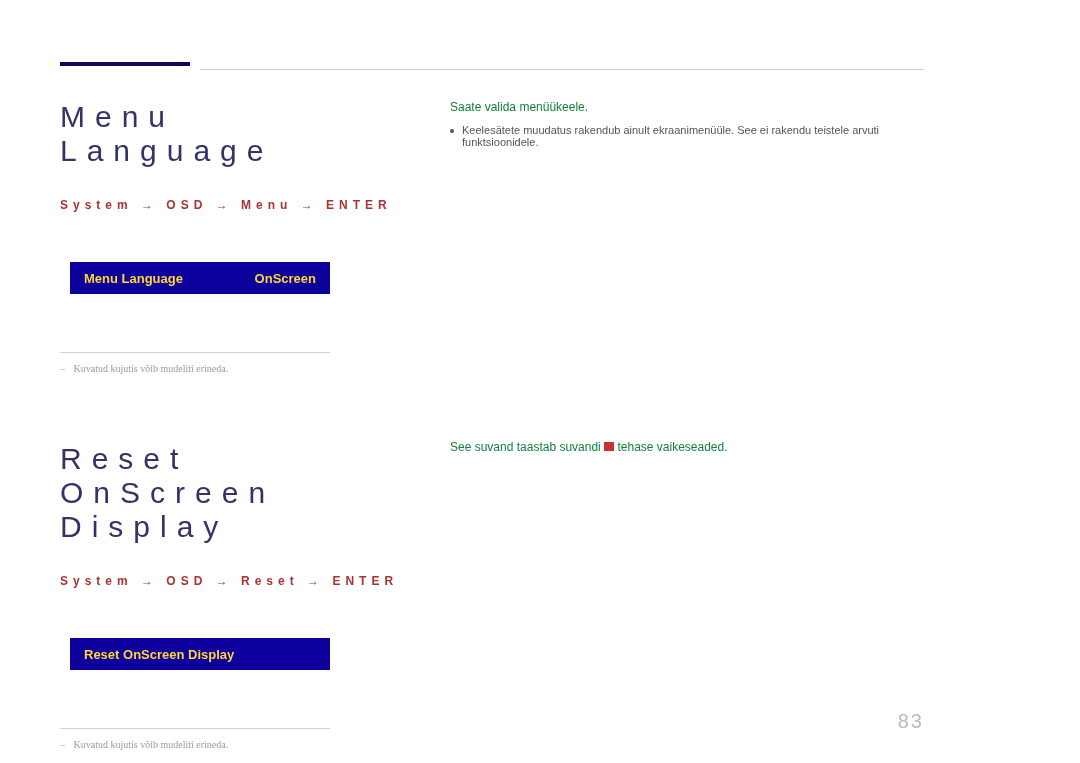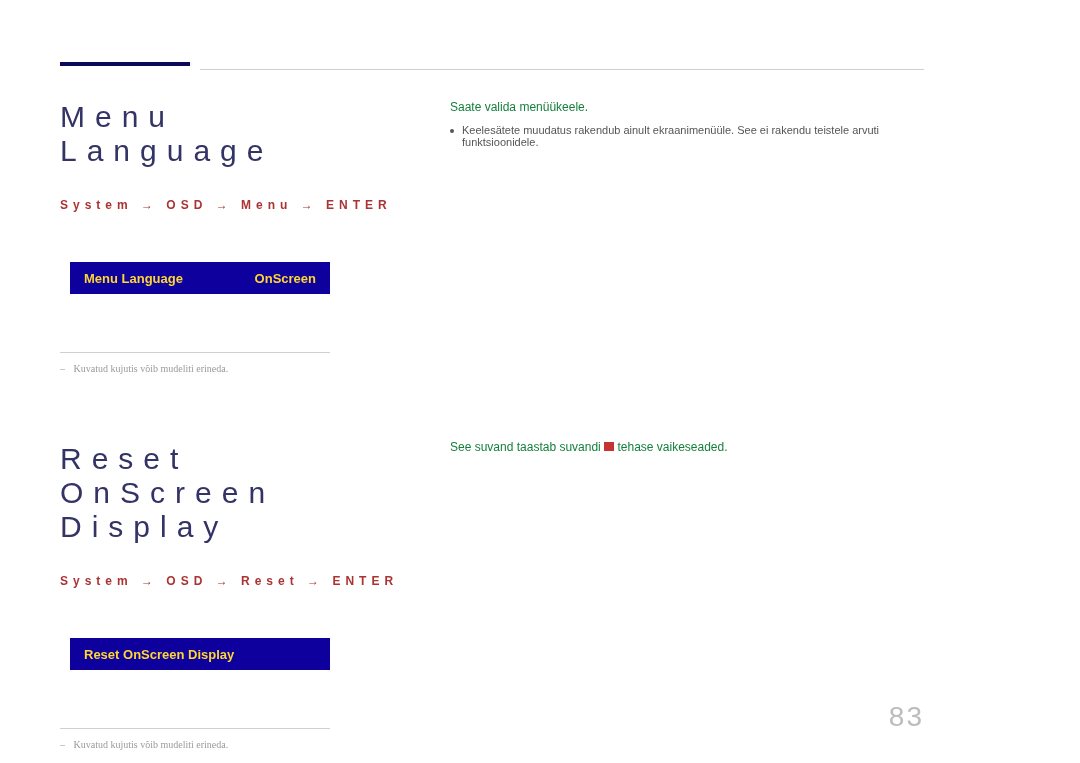--- a/index.html
+++ b/index.html
@@ -15,21 +15,21 @@
   .menu-row-single { justify-content: flex-start; }
   .menu-label { color: #ffd633; font-size: 13px; font-weight: 700; }
   .menu-value { color: #ffd633; font-size: 13px; font-weight: 700; }
   .hr-mini { height: 1px; background: #d0d0d0; width: 270px; margin: 58px 0 10px 0; }
   .footnote { font-size: 10px; color: #9a9a9a; font-family: Liberation Serif, serif; }
   .footnote .dash { margin-right: 6px; }
   .desc { font-size: 12px; color: #15803d; }
   .bullet-row { display: flex; gap: 8px; margin-top: 10px; font-size: 11px; color: #555; }
   .bullet-dot { width: 4px; height: 4px; background: #555; border-radius: 50%; margin-top: 5px; flex: 0 0 auto; }
   .highlight-box { display: inline-block; width: 10px; height: 9px; background: #c63333; vertical-align: middle; position: relative; top: -1px; }
-  .page-num { position: absolute; right: 60px; bottom: 30px; font-size: 28px; color: #bcbcbc; letter-spacing: 2px; }
+  .page-num { position: absolute; right: 60px; bottom: 30px; font-size: 20px; color: #bcbcbc; letter-spacing: 2px; }
   
   #sec1-left { top: 100px; }
   #sec1-right-desc { top: 100px; }
   #sec2-left { top: 442px; }
   #sec2-right-desc { top: 440px; }
 </style>
 </head>
 <body>
 
 <div class="page">

